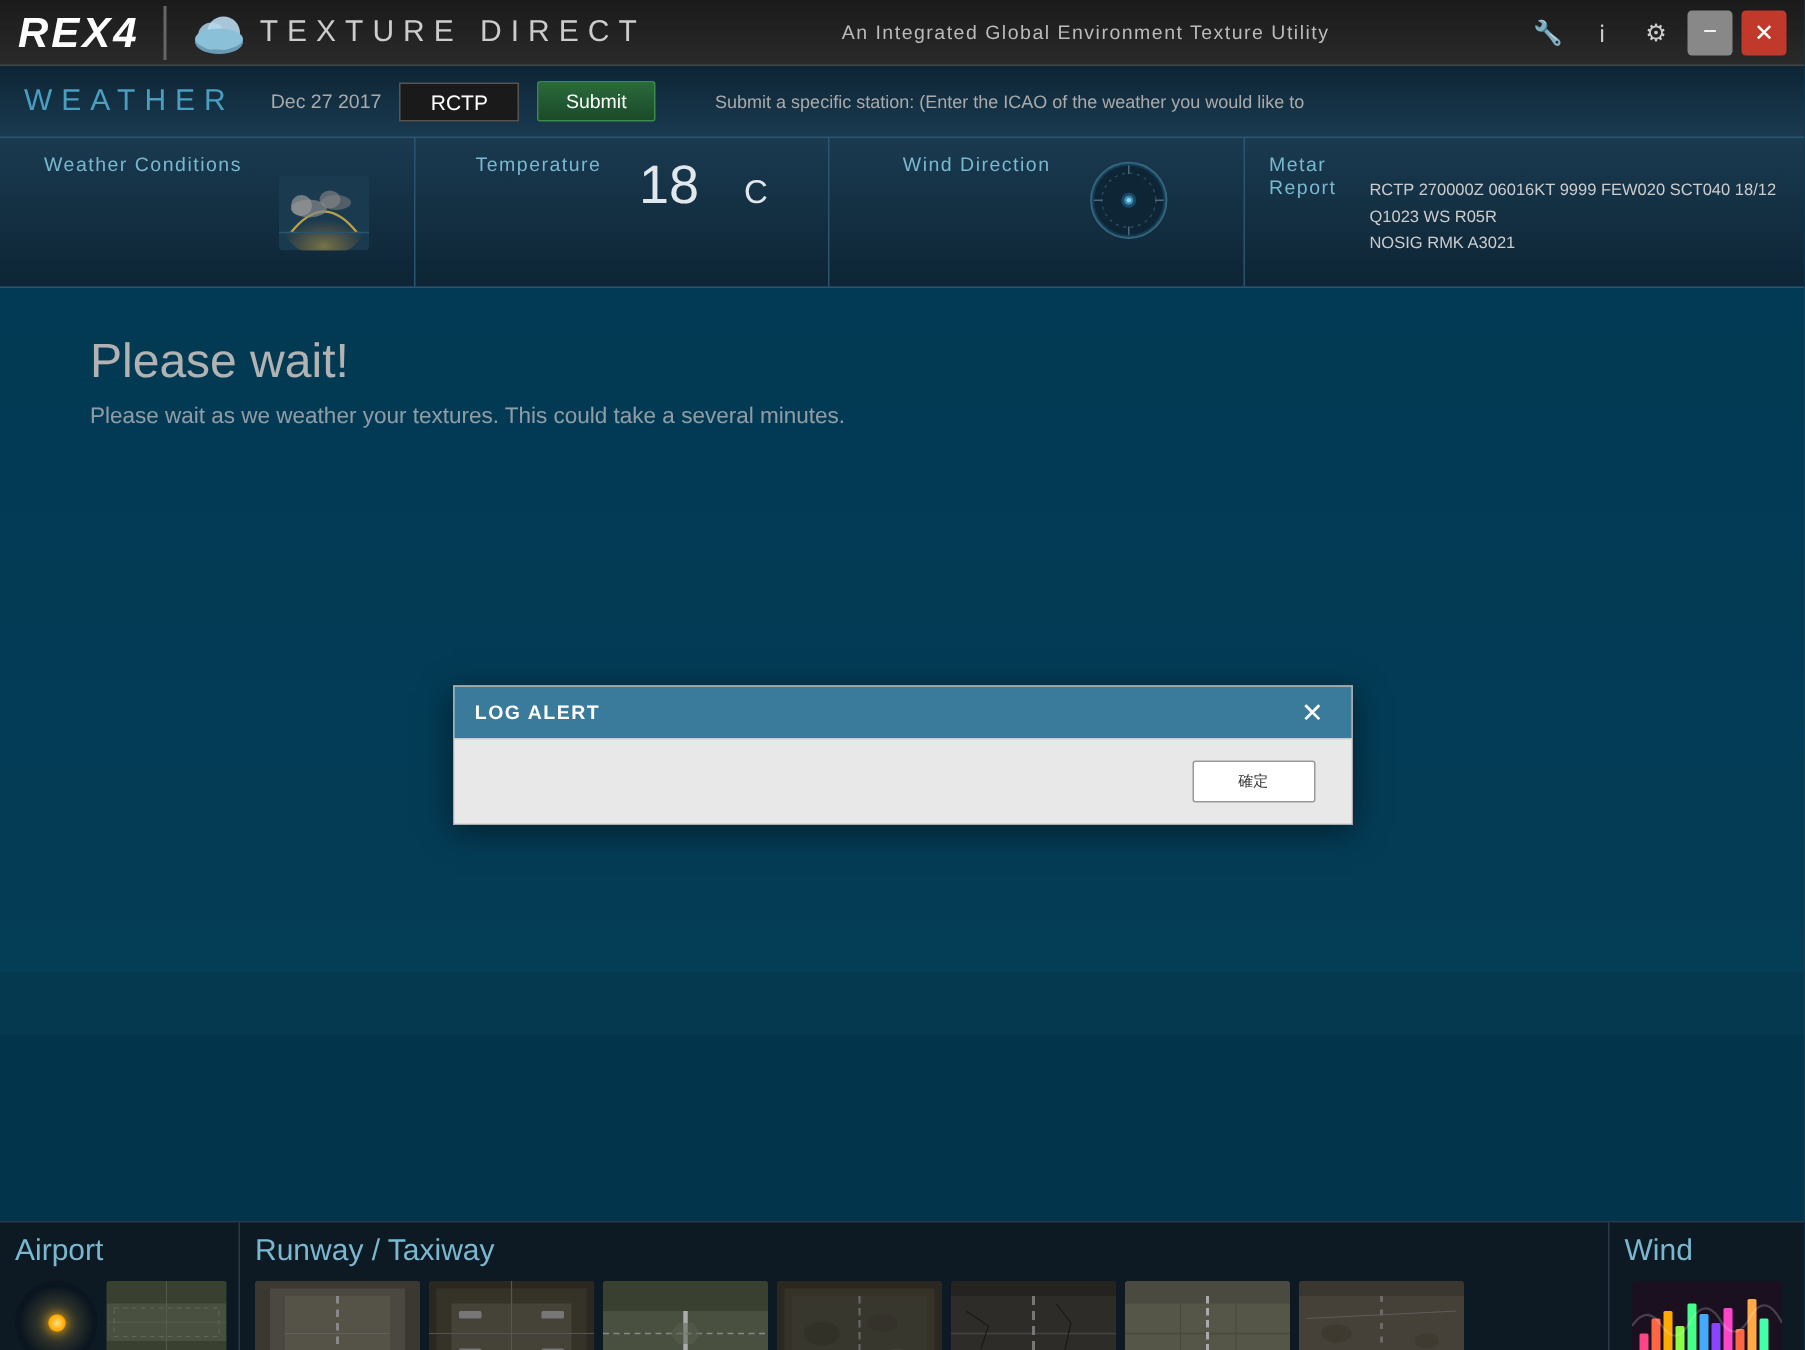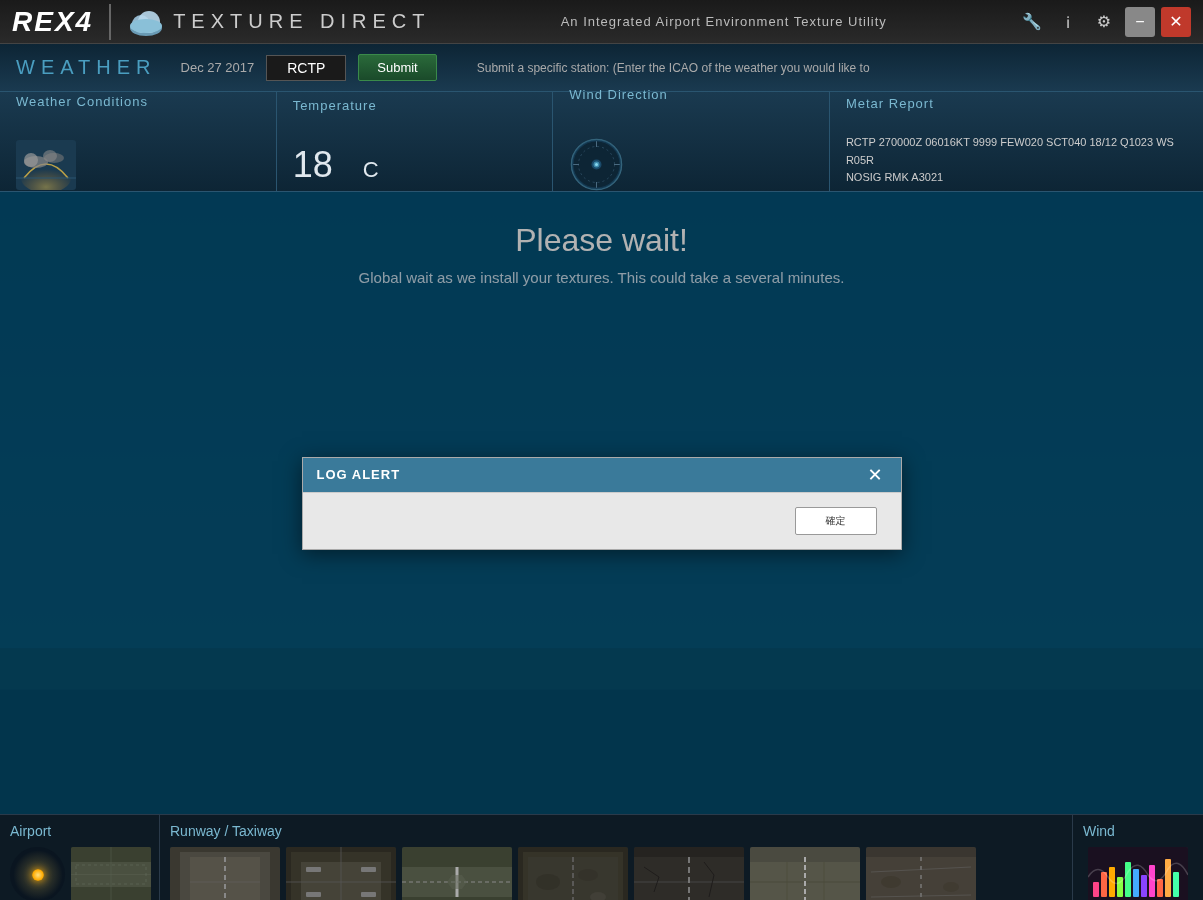--- a/index.html
+++ b/index.html
@@ -122,21 +122,21 @@
     .conditions-row {
       height: 100px;
       background: linear-gradient(180deg, #1a3a50 0%, #0d2535 100%);
       display: flex;
       align-items: stretch;
       border-bottom: 1px solid #2a5570;
     }
     .cond-section {
       flex: 1;
       display: flex;
-      flex-direction: column;
+      flex-direction: row;
       justify-content: center;
       padding: 10px 16px;
       border-right: 1px solid #2a5570;
       gap: 25px;
     }
     .cond-label {
       font-size: 13px;
       color: #7ab8d0;
       margin-bottom: 6px;
       font-weight: 300;
@@ -148,21 +148,21 @@
       color: #e0e8ee;
     }
     .cond-unit {
       font-size: 22px;
       font-weight: 200;
     }
     .metar-section {
       flex: 1.4;
       padding: 10px 16px;
       display: flex;
-      flex-direction: column;
+      flex-direction: row;
       justify-content: center;
     }
     .metar-text {
       font-size: 11px;
       color: #ccc;
       line-height: 1.6;
       margin-top: 17px;
     }
 
     
@@ -173,21 +173,21 @@
       overflow: hidden;
     }
 
     
     .please-wait {
       position: absolute;
       top: 0; left: 0; right: 0; bottom: 0;
       background: rgba(0, 80, 120, 0.85);
       display: flex;
       flex-direction: column;
-      align-items: center;
+      align-items: flex-start;
       padding: 30px 60px;
       z-index: 5;
     }
     .please-wait-title {
       font-size: 32px;
       font-weight: 300;
       color: #fff;
       margin-bottom: 10px;
     }
     .please-wait-text {
@@ -263,21 +263,21 @@
       display: flex;
       background: #0d1a24;
       border-top: 1px solid #2a3a4a;
     }
     .airport-col {
       width: 160px;
       padding: 8px 10px;
       border-right: 1px solid #2a3a4a;
     }
     .section-title {
-      font-size: 14px;
+      font-size: 20px;
       color: #7ab8d0;
       margin-bottom: 8px;
       font-weight: 300;
     }
     .thumb-small {
       width: 80px;
       height: 55px;
       border-radius: 2px;
       background: #1a2a34;
       display: flex;
@@ -346,21 +346,21 @@
     <div class="logo-divider"></div>
 
     <svg width="38" height="32" viewBox="0 0 38 32">
       <ellipse cx="19" cy="22" rx="16" ry="8" fill="#7ab8d8" opacity="0.8"></ellipse>
       <ellipse cx="14" cy="18" rx="9" ry="9" fill="#a0c8e0" opacity="0.9"></ellipse>
       <ellipse cx="22" cy="16" rx="11" ry="11" fill="#b8d8ec" opacity="0.9"></ellipse>
       <ellipse cx="19" cy="20" rx="16" ry="7" fill="#8ac0d8"></ellipse>
     </svg>
     <span class="logo-texture">TEXTURE DIRECT</span>
   </div>
-  <div class="header-tagline">An Integrated Airport Environment Texture Utility</div>
+  <div class="header-tagline">An Integrated Global Environment Texture Utility</div>
   <div class="header-icons">
     <div class="header-icon-btn">🔧</div>
     <div class="header-icon-btn">ℹ</div>
     <div class="header-icon-btn">⚙</div>
     <div class="header-icon-btn minimize">−</div>
     <div class="header-icon-btn close">✕</div>
   </div>
 </div>
 
 <div class="weather-bar">
@@ -447,21 +447,21 @@
       </linearGradient>
     </defs>
     <rect width="1203" height="300" fill="url(#skyGrad)"></rect>
 
     <rect y="220" width="1203" height="80" fill="#2a4a3a" opacity="0.7"></rect>
     <rect y="240" width="1203" height="60" fill="#1a3a2a" opacity="0.8"></rect>
   </svg>
 
   <div class="please-wait">
     <div class="please-wait-title">Please wait!</div>
-    <div class="please-wait-text">Global wait as we install your textures.  This could take a several minutes.</div>
+    <div class="please-wait-text">Please wait as we weather your textures.  This could take a several minutes.</div>
   </div>
 
   <div class="dialog-overlay">
     <div class="dialog-box">
       <div class="dialog-header">
         <span class="dialog-title">LOG ALERT</span>
         <button class="dialog-close">✕</button>
       </div>
       <div class="dialog-footer">
         <button class="dialog-ok-btn">確定</button>

